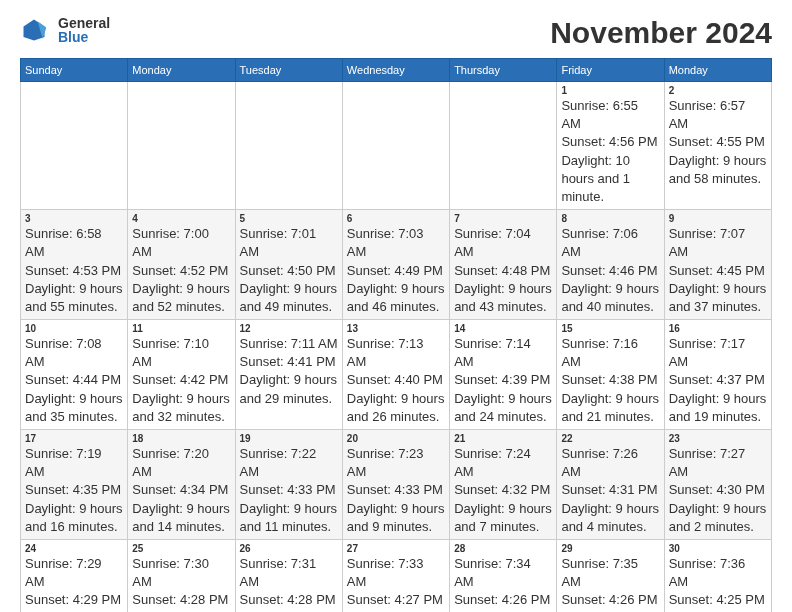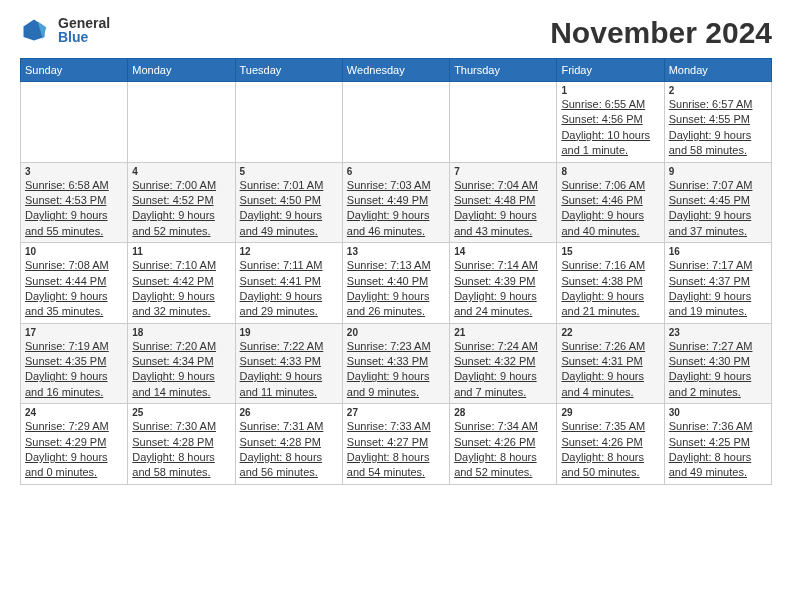--- a/index.html
+++ b/index.html
@@ -86,24 +86,23 @@
     .day-number {
       font-weight: bold;
       font-size: 10px;
       display: block;
       margin-bottom: 1px;
     }
     .empty-cell {
       background: #fff !important;
     }
     .cell-info {
-      font-size: 11px;
+      font-size: 13px;
       line-height: 1.4;
       color: #333;
-      text-decoration: underline;
     }
   </style>
 </head>
 <body>
 
 <div class="page">
   <div class="header-area">
     <div class="logo">
       <svg class="logo-icon" viewBox="0 0 32 32">
         <polygon points="16,4 28,12 28,24 16,28 4,24 4,12" fill="#2a6eb5"></polygon>

